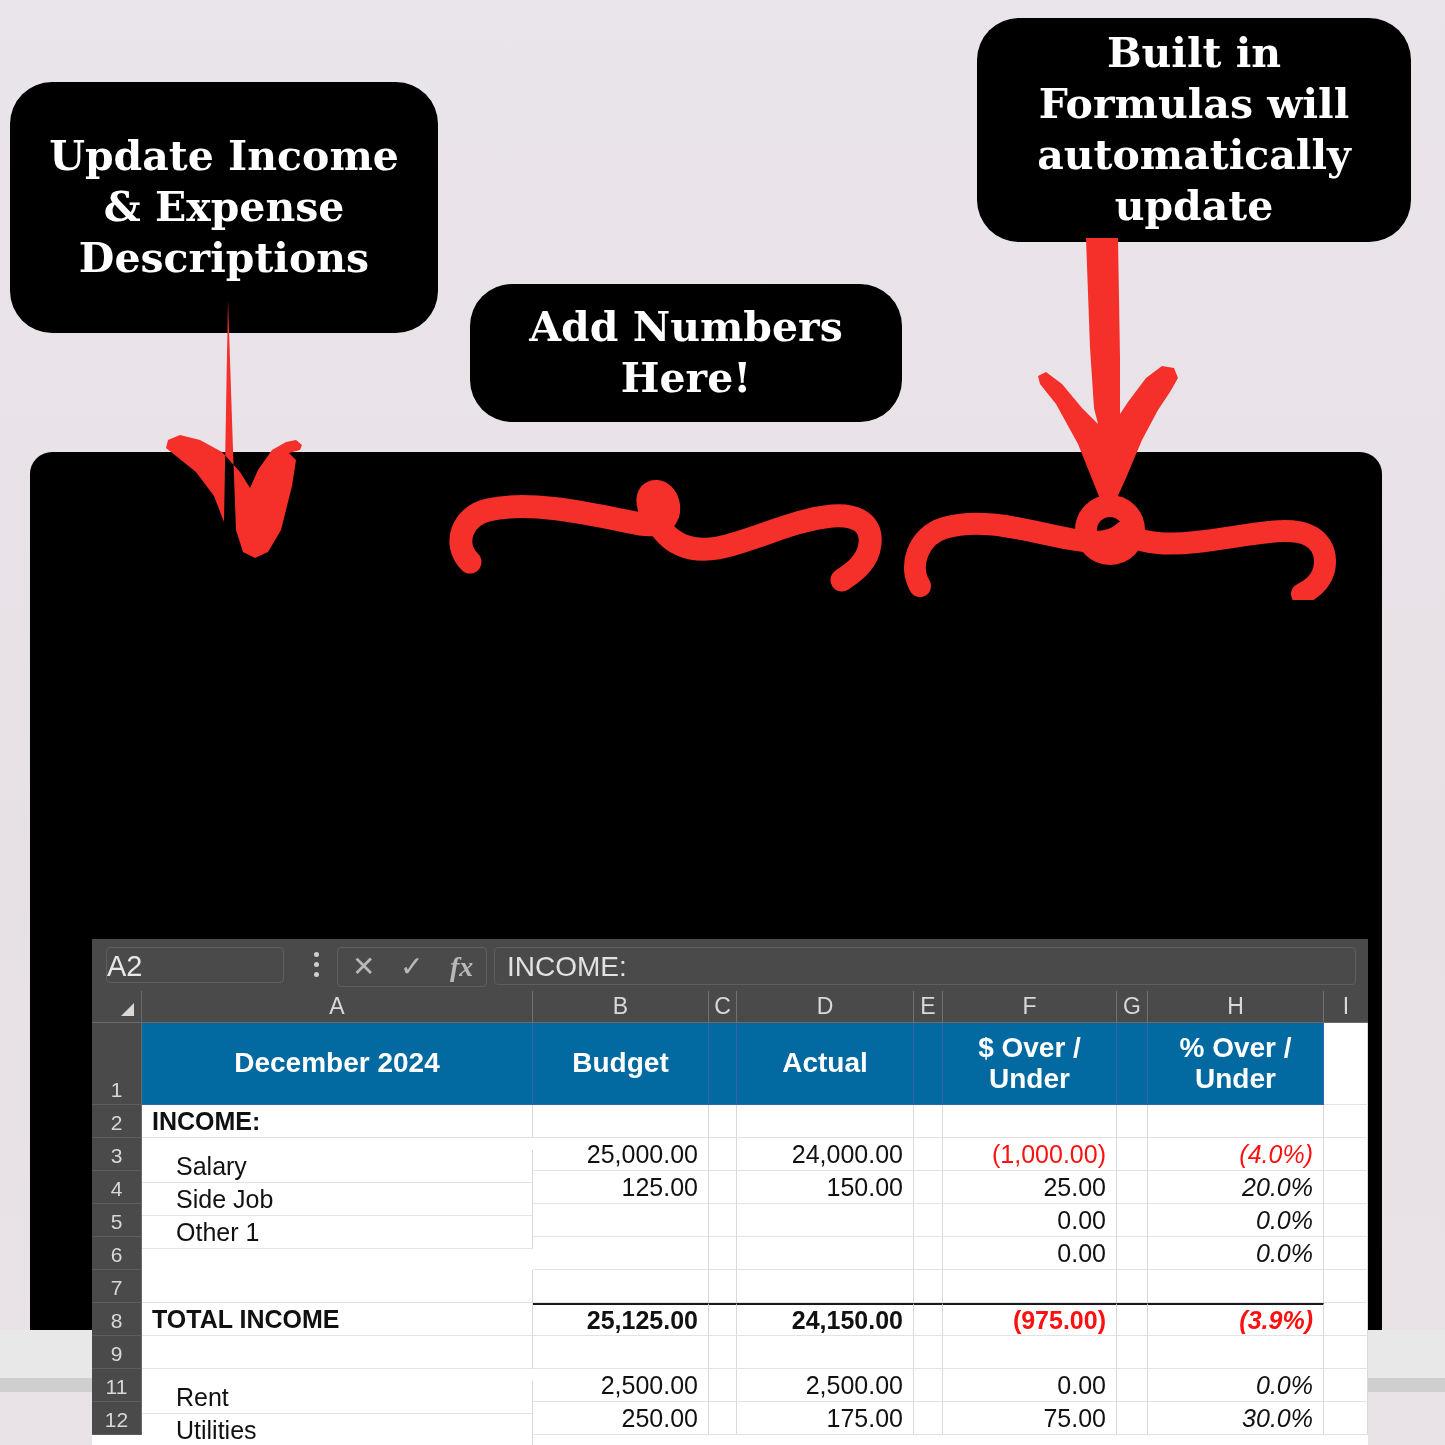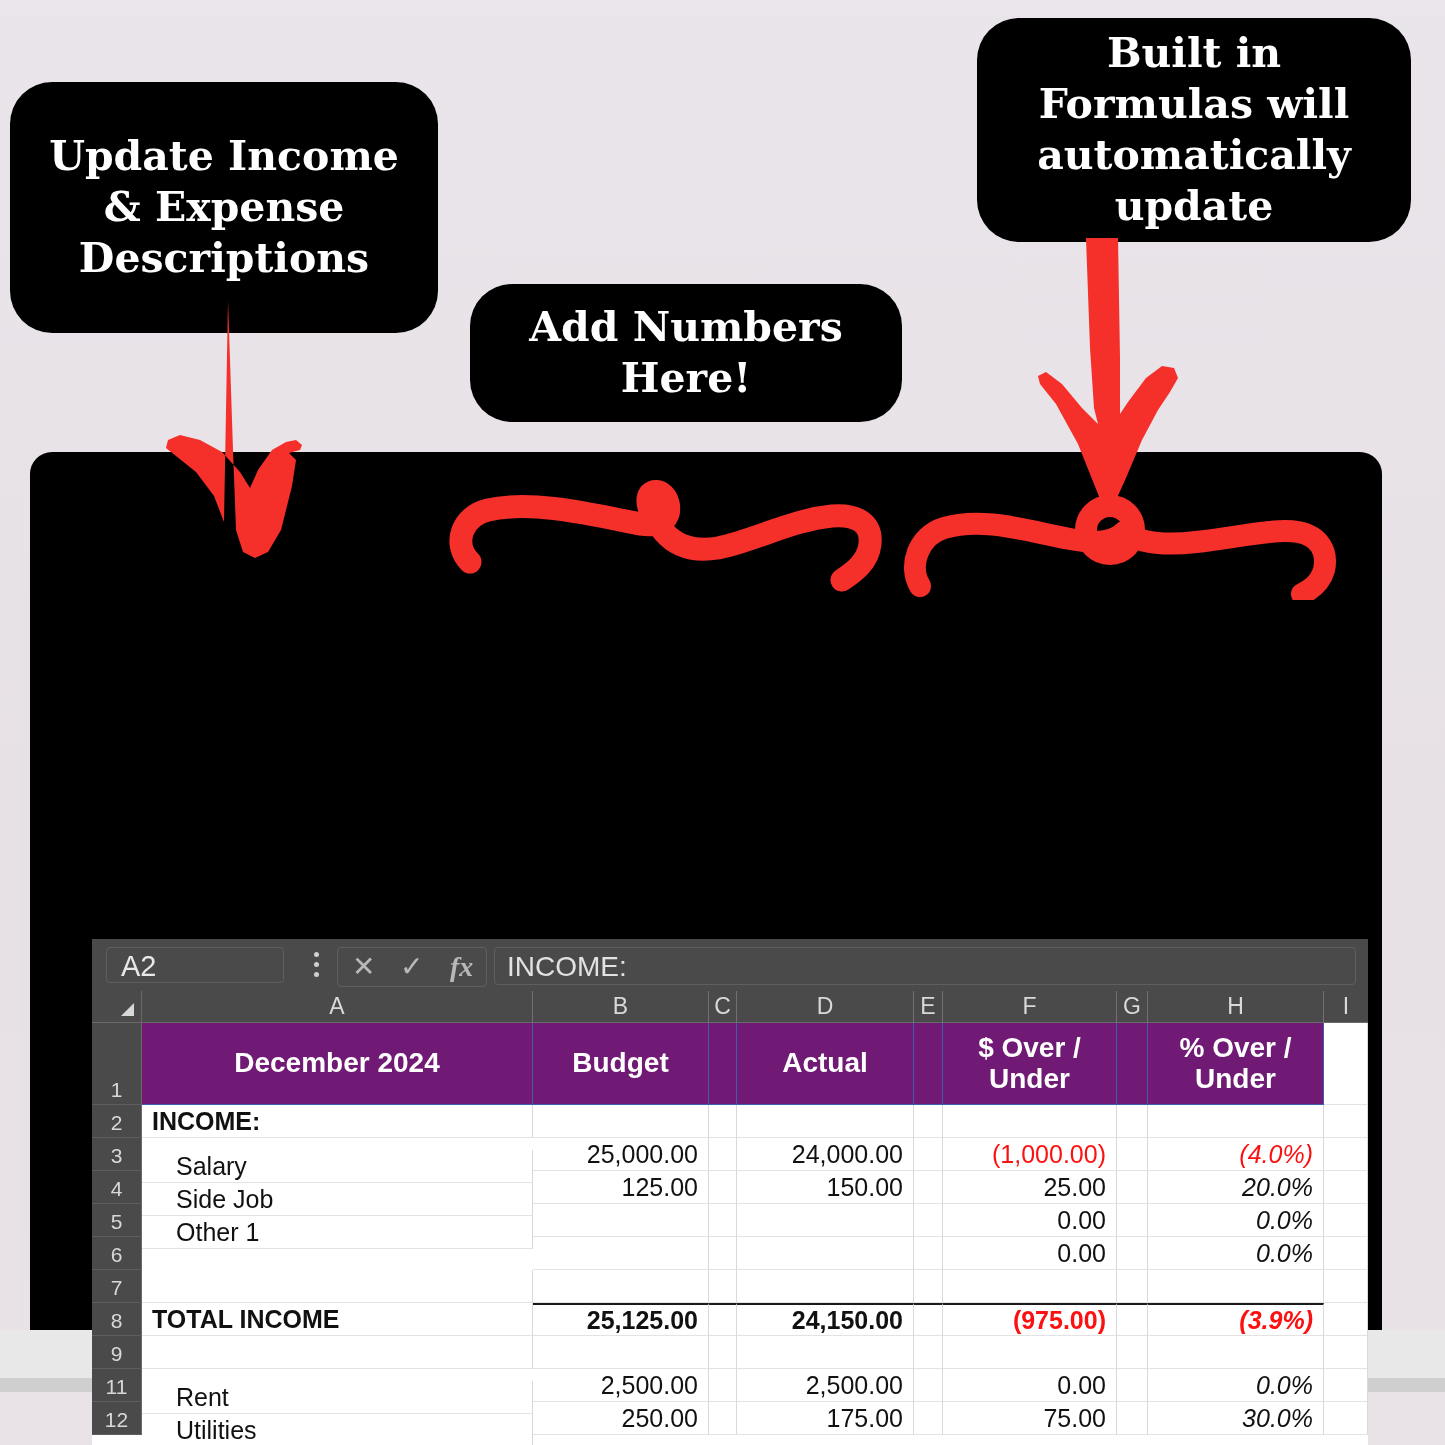--- a/index.html
+++ b/index.html
@@ -20,21 +20,21 @@
     background:#000;border-radius:22px 22px 0 0;
   }
   #screen{
     position:absolute;left:62px;top:487px;width:1276px;height:810px;
     background:#fff;overflow:hidden;
   }
 
   
   .xl-formulabar{position:absolute;left:0;top:0;width:1276px;height:52px;background:#4a4a4a;}
   .namebox{position:absolute;left:14px;top:8px;width:178px;height:36px;border:1px solid #5f5f5f;border-radius:4px;
-           color:#e8e8e8;font-size:29px;line-height:36px;padding-left:14px;box-sizing:border-box;}
+           color:#e8e8e8;font-size:29px;line-height:36px;box-sizing:border-box;}
   .kebab{position:absolute;left:222px;top:13px;width:5px;height:26px;}
   .kebab i{display:block;width:5px;height:5px;border-radius:50%;background:#cfcfcf;margin-bottom:5px;}
   .fx-group{position:absolute;left:245px;top:8px;width:148px;height:38px;border:1px solid #5f5f5f;border-radius:4px;}
   .fx-group span{position:absolute;top:2px;color:#b8b8b8;font-size:28px;line-height:34px;}
   .icon-x{left:14px;}
   .icon-check{left:62px;}
   .icon-fx{left:112px;font-style:italic;font-family:"Liberation Serif",serif;font-weight:bold;}
   .fbar-input{position:absolute;left:402px;top:8px;width:862px;height:38px;border:1px solid #5f5f5f;border-radius:4px;
               color:#e2e2e2;font-size:28px;line-height:38px;padding-left:12px;box-sizing:border-box;}
 
@@ -56,21 +56,21 @@
         display:flex;align-items:center;}
   .cell.num{justify-content:flex-end;padding-right:10px;}
   .cell.txt{justify-content:flex-start;padding-left:10px;}
   .cell.indent{padding-left:34px;margin-top:12px;}
   .neg{color:#fc1111;}
   .ital{font-style:italic;}
   .bold{font-weight:bold;}
   .topline{border-top:2px solid #1a1a1a;}
 
   
-  .hdr-cell{background:#701a75;color:#fff;font-weight:bold;font-size:28px;
+  .hdr-cell{background:#0369a1;color:#fff;font-weight:bold;font-size:28px;
             display:flex;align-items:center;justify-content:center;text-align:center;line-height:1.08;
             border-right:1px solid #3a62ac;border-bottom:1px solid #3a62ac;}
   .hdr-blank{background:#fff;border-right:1px solid #d9d9d9;}
 
   
   .callout{position:absolute;background:#000;color:#fff;border-radius:42px;
            font-family:"DejaVu Serif",serif;font-weight:bold;text-align:center;
            display:flex;align-items:center;justify-content:center;line-height:1.24;z-index:40;}
   #callout-update{left:10px;top:82px;width:428px;height:251px;font-size:41px;padding:0 22px;box-sizing:border-box;}
   #callout-add{left:470px;top:284px;width:432px;height:138px;font-size:41px;padding:0 22px;box-sizing:border-box;}

